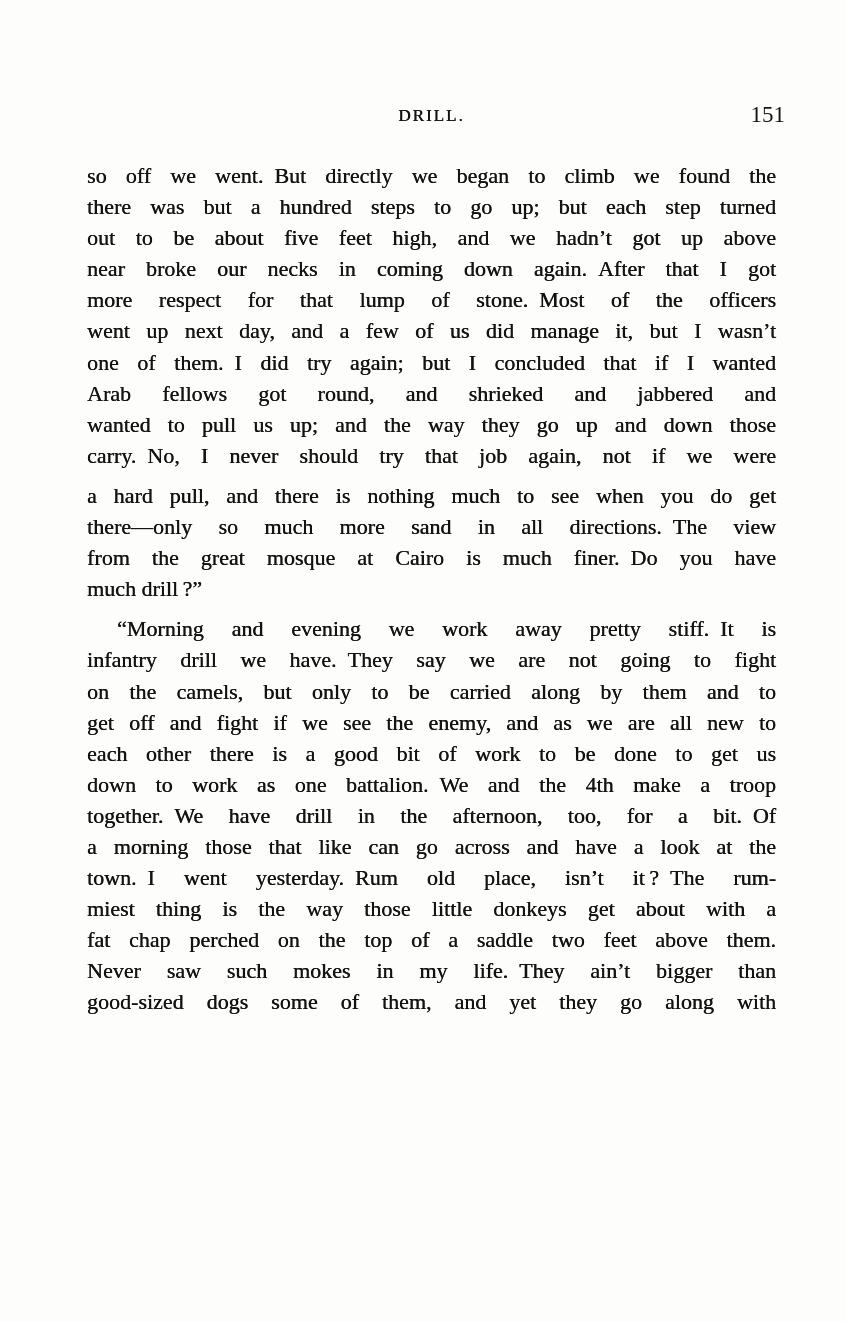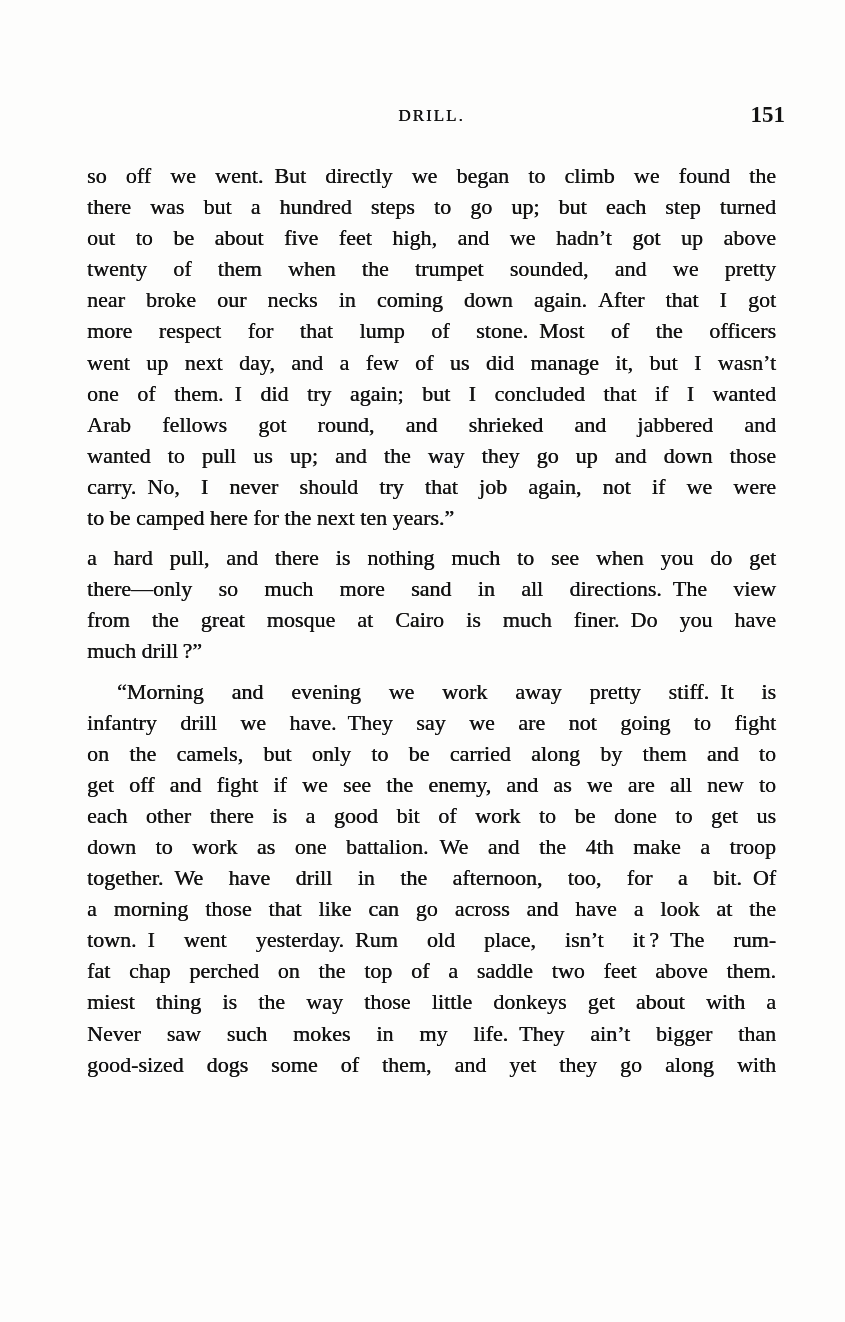--- a/index.html
+++ b/index.html
@@ -28,21 +28,21 @@
   .running-title {
     grid-column: 2;
     font-size: 17px;
     letter-spacing: 2px;
     text-shadow: 0.3px 0 0 currentColor;
   }
   .page-number {
     grid-column: 3;
     text-align: right;
     font-size: 23px;
-    font-weight: bold;
+    font-weight: normal;
     line-height: 1;
   }
   .textblock {
     position: absolute;
     left: 78px;
     right: 60px;
     top: 151px;
   }
   .paragraph {
     margin: 9px;
@@ -70,45 +70,43 @@
     <span></span>
     <span class="running-title">DRILL.</span>
     <span class="page-number">151</span>
   </div>
 
   <div class="textblock">
       <div class="paragraph">
         <div class="line">so off we went. But directly we began to climb we found the</div>
         <div class="line">there was but a hundred steps to go up; but each step turned</div>
         <div class="line">out to be about five feet high, and we hadn’t got up above</div>
-        <div class="line">twenty of them when the trumpet sounded, and we pretty</div>
         <div class="line">near broke our necks in coming down again. After that I got</div>
         <div class="line">more respect for that lump of stone. Most of the officers</div>
         <div class="line">went up next day, and a few of us did manage it, but I wasn’t</div>
         <div class="line">one of them. I did try again; but I concluded that if I wanted</div>
         <div class="line">Arab fellows got round, and shrieked and jabbered and</div>
         <div class="line">wanted to pull us up; and the way they go up and down those</div>
         <div class="line">carry. No, I never should try that job again, not if we were</div>
-        <div class="line endpara">to be camped here for the next ten years.”</div>
       </div>
       <div class="paragraph">
         <div class="line">a hard pull, and there is nothing much to see when you do get</div>
         <div class="line">there—only so much more sand in all directions. The view</div>
         <div class="line">from the great mosque at Cairo is much finer. Do you have</div>
         <div class="line endpara">much drill ?”</div>
       </div>
       <div class="paragraph">
         <div class="line indent">“Morning and evening we work away pretty stiff. It is</div>
         <div class="line">infantry drill we have. They say we are not going to fight</div>
         <div class="line">on the camels, but only to be carried along by them and to</div>
         <div class="line">get off and fight if we see the enemy, and as we are all new to</div>
         <div class="line">each other there is a good bit of work to be done to get us</div>
         <div class="line">down to work as one battalion. We and the 4th make a troop</div>
         <div class="line">together. We have drill in the afternoon, too, for a bit. Of</div>
         <div class="line">a morning those that like can go across and have a look at the</div>
         <div class="line">town. I went yesterday. Rum old place, isn’t it ? The rum-</div>
+        <div class="line">miest thing is the way those little donkeys get about with a</div>
         <div class="line">fat chap perched on the top of a saddle two feet above them.</div>
-        <div class="line">miest thing is the way those little donkeys get about with a</div>
         <div class="line">Never saw such mokes in my life. They ain’t bigger than</div>
         <div class="line">good-sized dogs some of them, and yet they go along with</div>
       </div>
     </div>
 </div>
 
 </body></html>

